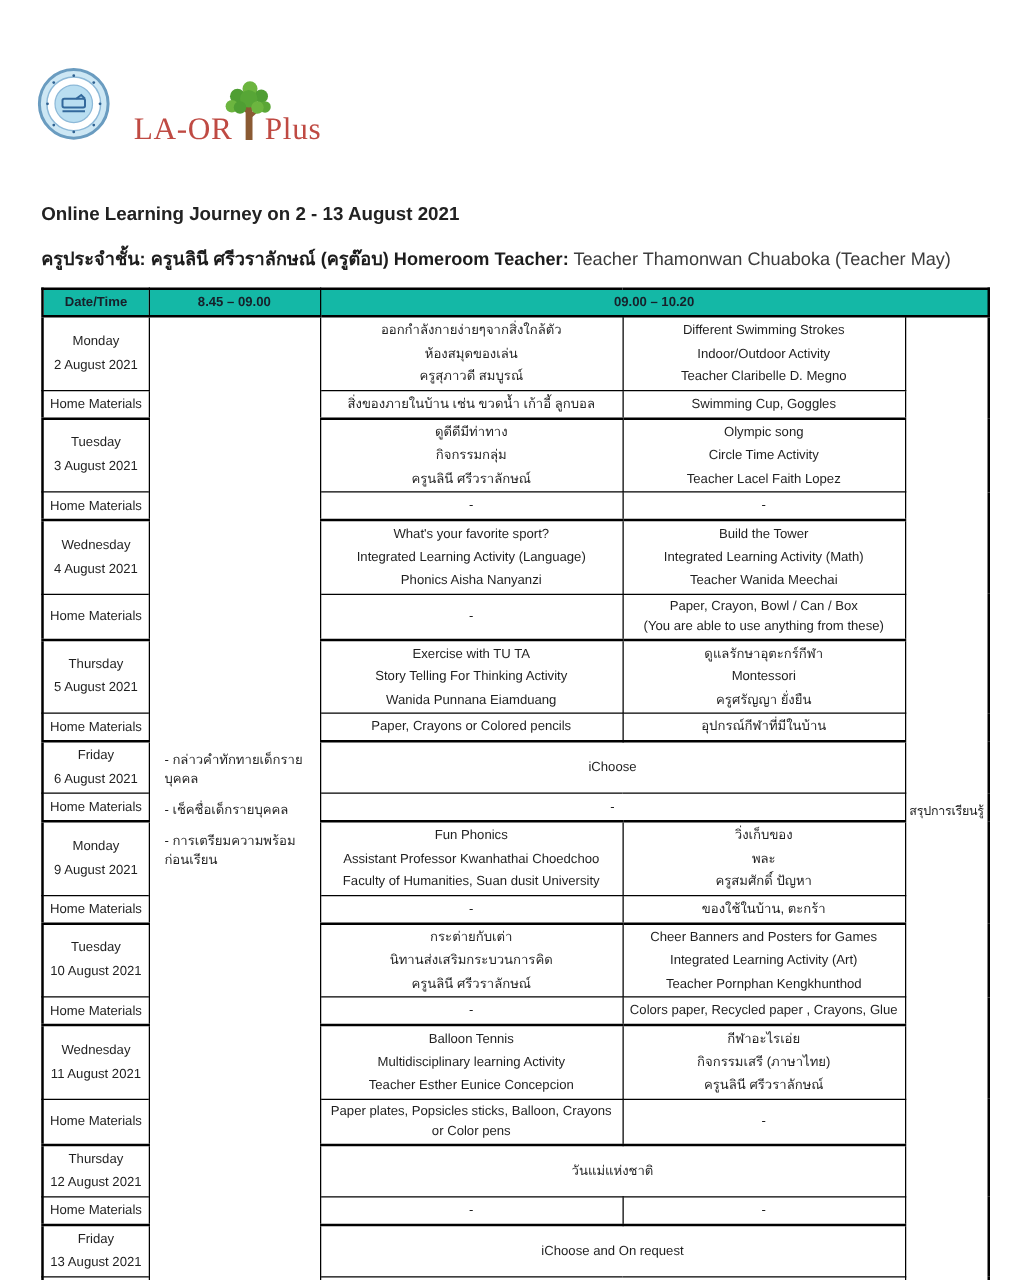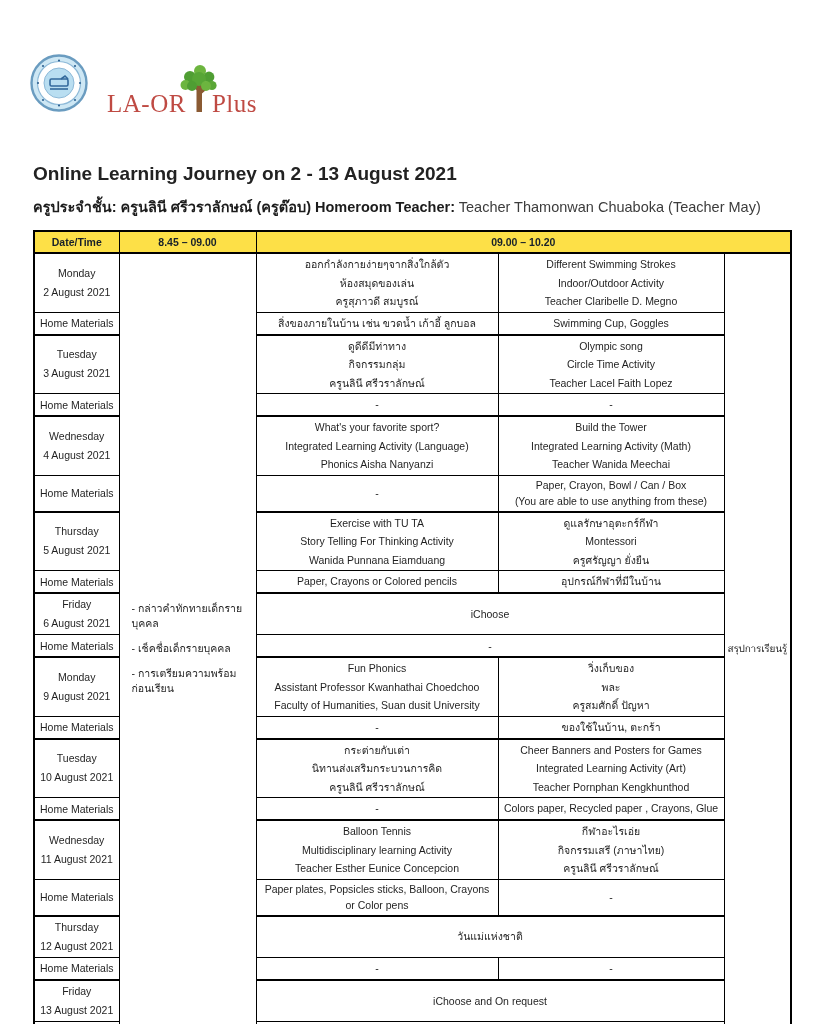--- a/index.html
+++ b/index.html
@@ -6,30 +6,30 @@
   .page{position:relative;width:821px;height:1024px;background:#ffffff;overflow:hidden;
         font-family:"Liberation Sans","DejaVu Sans",sans-serif;color:#1f1f1f;}
   
   .logos{position:absolute;top:54px;left:30px;display:flex;align-items:flex-start;gap:19px;}
   .brand{display:flex;align-items:flex-end;margin-top:10px;}
   .brand .brand-text{font-family:"Liberation Serif","DejaVu Serif",serif;
         color:#bf4a43;font-size:25px;letter-spacing:.5px;line-height:1;}
   .brand svg{margin:0 -7px;display:block;}
   .page-title{position:absolute;top:108px;left:33px;font-size:29px;font-weight:bold;
         letter-spacing:.3px;color:#161616;}
-  .subtitle{position:absolute;top:163px;left:33px;font-size:19px;font-weight:bold;color:#222;}
+  .subtitle{position:absolute;top:163px;left:33px;font-size:15px;font-weight:bold;color:#222;}
   .teacher-line{position:absolute;top:195px;left:33px;font-size:14.5px;white-space:nowrap;}
   .teacher-line .b{font-weight:bold;color:#1c1c1c;}
   .teacher-line .r{font-weight:normal;color:#3c3c3c;}
   
   .table-wrap{position:absolute;top:230px;left:33px;}
   table{border-collapse:collapse;table-layout:fixed;width:757px;border:2px solid #000;}
   th,td{border:1px solid #000;padding:1px 4px;text-align:center;vertical-align:middle;
         font-size:10.5px;color:#1f1f1f;overflow:hidden;}
-  thead th{background:#fde047;height:18px;font-weight:bold;font-size:10.5px;
+  thead th{background:#14b8a6;height:18px;font-weight:bold;font-size:10.5px;
         border-bottom:2px solid #000;color:#17202a;}
   .day-row td{height:55px;}
   .day-row.compact td{height:33px;}
   .hm-row td{height:19px;margin-left:32px;}
   .block-start td{border-top:2px solid #000;}
   .day-cell .line{line-height:19px;}
   .act .line{line-height:18.5px;}
   .hm .line{line-height:16.5px;}
   .routine-cell{vertical-align:middle;text-align:left;}
   .routine-line{text-align:left;line-height:15px;margin:10px 2px 10px 8px;}

